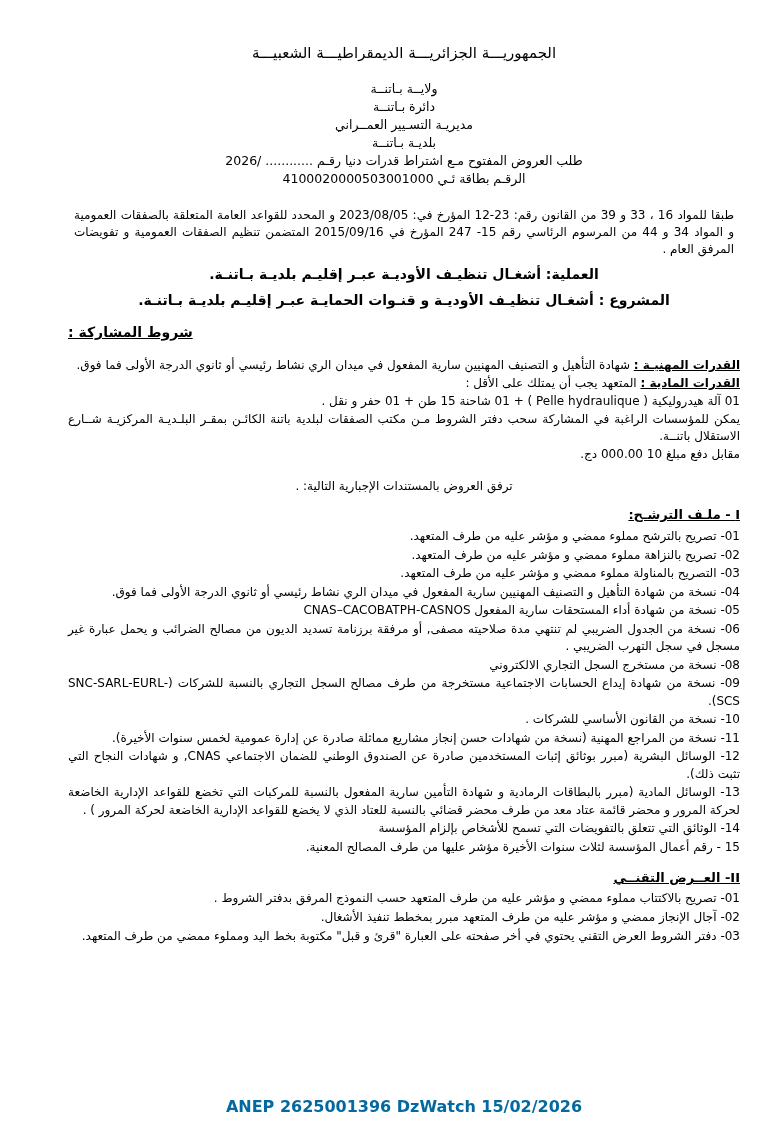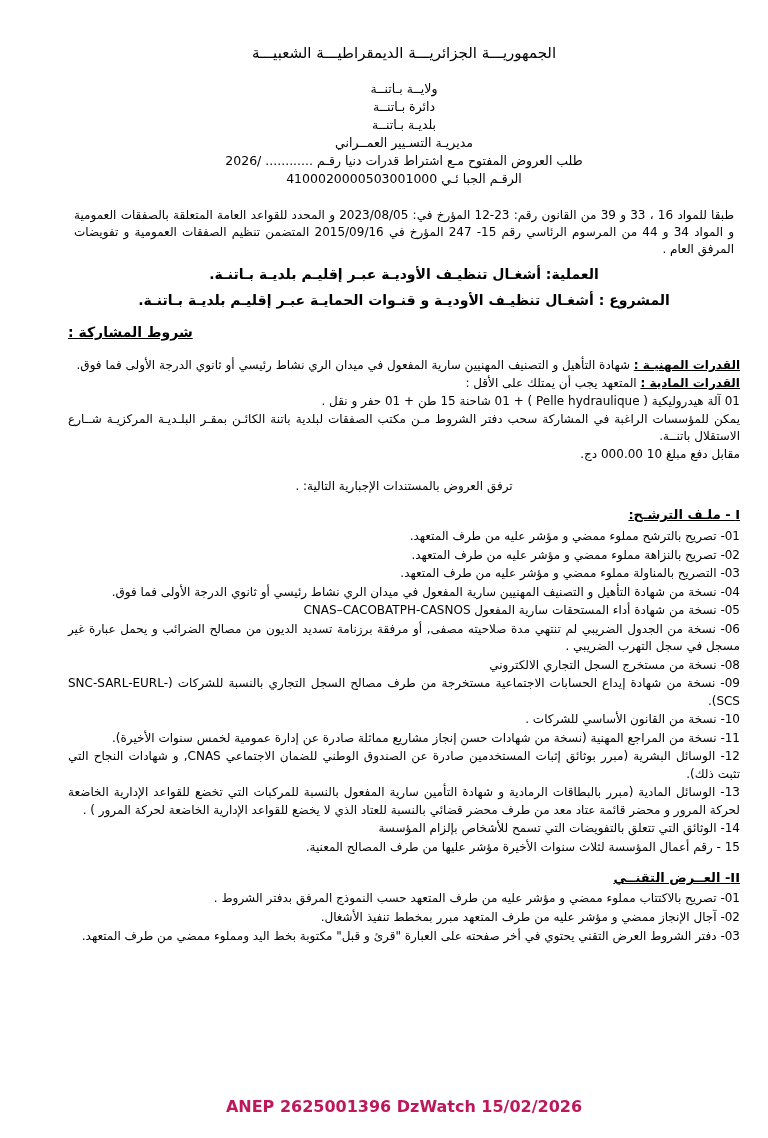--- a/index.html
+++ b/index.html
@@ -129,25 +129,25 @@
 </head>
 <body>
 
 <div class="page">
 
   <div class="hdr-title hdr-wide">الجمهوريـــة الجزائريـــة الديمقراطيـــة الشعبيـــة</div>
 
   <div class="hdr-lines">
     <div>ولايــة بـاتنــة</div>
     <div>دائرة بـاتنــة</div>
+    <div>مديريـة التسـيير العمــراني</div>
     <div>بلديـة بـاتنــة</div>
-    <div>مديريـة التسـيير العمــراني</div>
     <div>طلب العروض المفتوح مـع اشتراط قدرات دنيا رقـم  ............ /2026</div>
     <div>
-      <span>الرقـم الجبا ئـي</span>
+      <span>الرقـم بطاقة ئـي</span>
       <span>4100020000503001000</span>
     </div>
   </div>
 
   <div class="block-legal">
     <p>طبقا للمواد 16 ، 33 و 39  من القانون رقم: 23-12 المؤرخ في: 2023/08/05 و المحدد للقواعد العامة المتعلقة بالصفقات العمومية و المواد 34 و 44 من المرسوم الرئاسي رقم 15- 247 المؤرخ في 2015/09/16 المتضمن تنظيم الصفقات العمومية و تفويضات المرفق العام .</p>
   </div>
 
 
   <div class="op-line">
@@ -248,15 +248,15 @@
     <div class="item">
       <span class="num">02-</span>
       <span>آجال الإنجاز ممضي و مؤشر عليه من طرف المتعهد مبرر بمخطط تنفيذ الأشغال.</span>
     </div>
     <div class="item">
       <span class="num">03-</span>
       <span>دفتر الشروط العرض التقني يحتوي في أخر صفحته على العبارة "قرئ و قبل" مكتوبة بخط اليد ومملوء ممضي من طرف المتعهد.</span>
     </div>
   </div>
 
-  <div class="footer" style="color: #be185d;">ANEP 2625001396 DzWatch 15/02/2026</div>
+  <div class="footer" style="color: #0369a1;">ANEP 2625001396 DzWatch 15/02/2026</div>
 
 </div>
 
 </body></html>

